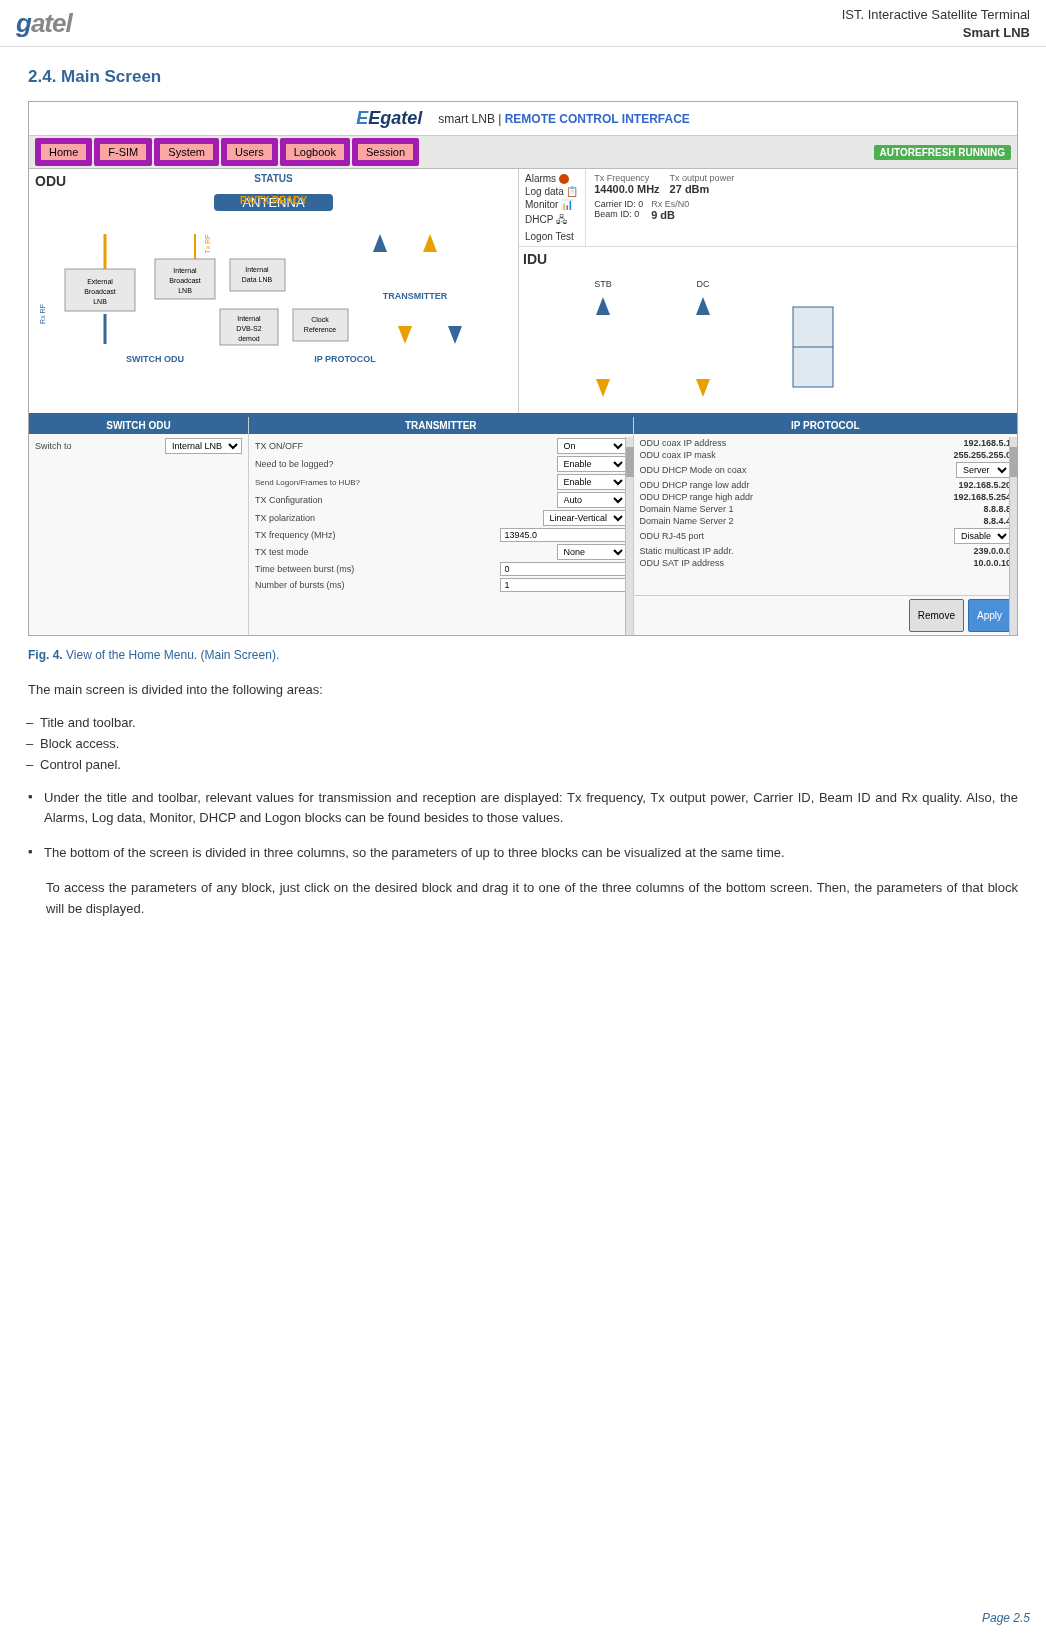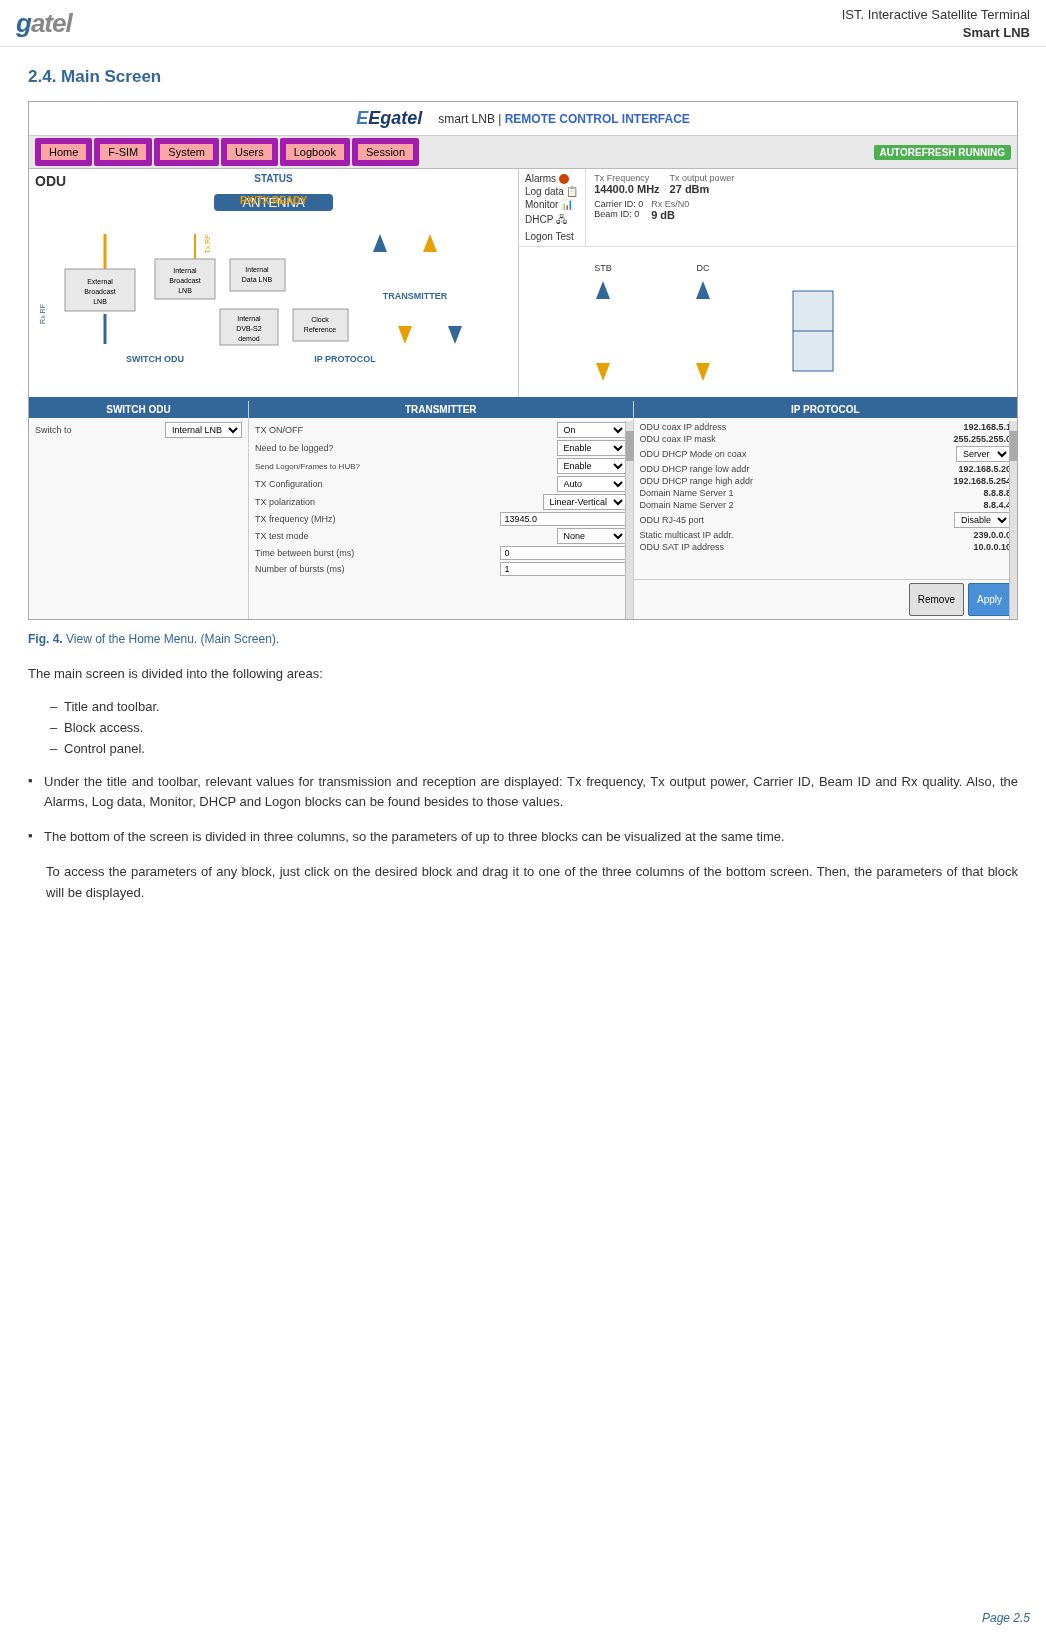--- a/index.html
+++ b/index.html
@@ -215,21 +215,20 @@
     .body-list {
       list-style: none;
       margin-bottom: 12px;
       padding-left: 12px;
     }
     .body-list li {
       font-size: 13px;
       line-height: 1.6;
       color: #333;
       position: relative;
-      margin-left: 24px;
     }
     .body-list li::before {
       content: '–';
       position: absolute;
       left: -14px;
     }
 
     .bullet-section {
       display: flex;
       gap: 8px;
@@ -416,20 +415,21 @@
               </div>
               <div>
                 <div style="color:#666; font-size:9px;">Rx Es/N0</div>
                 <div style="font-weight:bold; font-size:11px;">9 dB</div>
               </div>
             </div>
           </div>
         </div>
 
         <div style="flex:1; padding:4px;">
+          <div style="font-size:14px; font-weight:bold;">IDU</div>
           <svg width="360" height="140" viewBox="0 0 360 140">
 
             <text x="80" y="20" text-anchor="middle" font-size="9" fill="#333">STB</text>
 
             <text x="180" y="20" text-anchor="middle" font-size="9" fill="#333">DC</text>
 
             <text x="300" y="80" text-anchor="middle" font-size="8" fill="#336699" font-weight="bold" transform="rotate(-90,300,80)">SWITCH</text>
 
             <polygon points="80,30 73,48 87,48" fill="#336699"></polygon>
             <polygon points="80,130 73,112 87,112" fill="#e8a000"></polygon>

